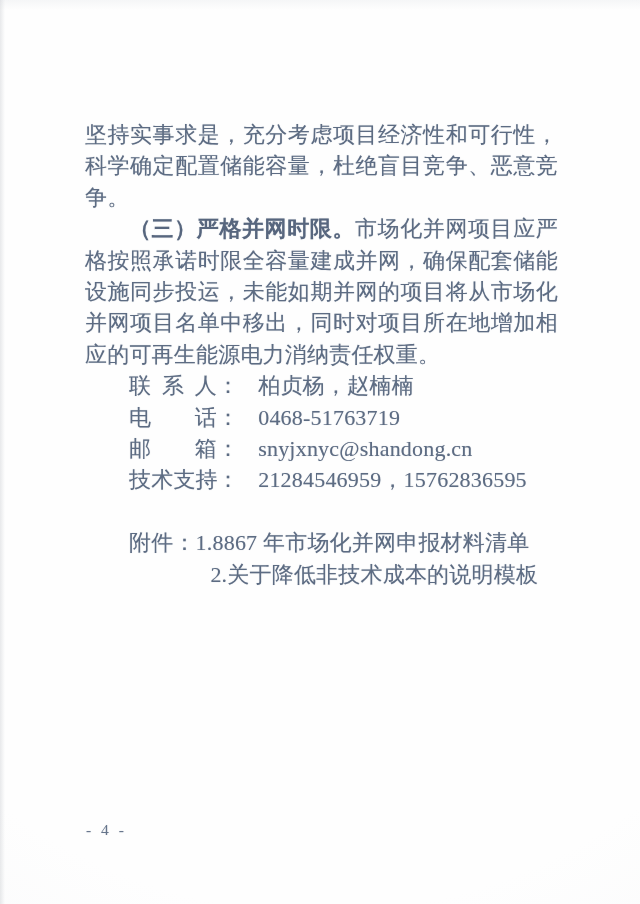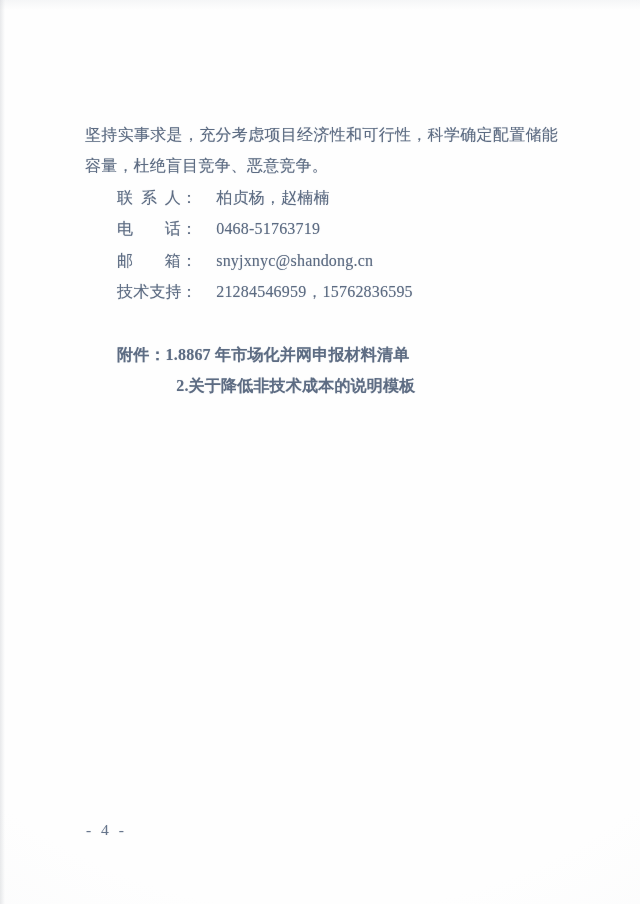--- a/index.html
+++ b/index.html
@@ -27,21 +27,21 @@
     pointer-events: none;
     background:
       linear-gradient(90deg, rgba(205,208,212,0.45) 0px, rgba(205,208,212,0) 5px),
       radial-gradient(130% 90% at 50% 45%, rgba(255,255,255,0) 62%, rgba(228,231,235,0.30) 100%);
   }
   .text-flow {
     position: absolute;
     top: 119px;
     left: 85px;
     width: 473px;
-    font-size: 16px;
+    font-size: 22px;
     line-height: 31.4px;
     letter-spacing: 0.2px;
     text-shadow: 0 0 1px rgba(93,108,131,0.40);
   }
   .para {
     margin: 0;
     text-align: justify;
     text-justify: inter-character;
     text-indent: 2em;
   }
@@ -55,21 +55,21 @@
     margin-left: 2em;
     white-space: nowrap;
     align-items: flex-end;
   }
   .clabel {
     width: 4em;
     text-align: justify;
     text-align-last: justify;
   }
   .cvalue { margin-left: 19px; }
-  .attachments { margin-top: 31.4px; font-weight: bold; }
+  .attachments { margin-top: 31.4px; }
   .att-row {
     display: flex;
     margin-left: 2em;
     white-space: nowrap;
   }
   .att-row.second {
     margin-left: 5.7em;
   }
   .page-number {
     position: absolute;
@@ -86,20 +86,23 @@
 
 <div class="page">
 
   <div class="text-flow">
 
     <p class="para no-indent">
       <span>坚持实事求是，充分考虑项目经济性和可行性，科学确定配置储能容量，杜绝盲目竞争、恶意竞争。</span>
     </p>
 
 
+    <p class="para">
+      <span class="lead">（三）严格并网时限。</span><span>市场化并网项目应严格按照承诺时限全容量建成并网，确保配套储能设施同步投运，未能如期并网的项目将从市场化并网项目名单中移出，同时对项目所在地增加相应的可再生能源电力消纳责任权重。</span>
+    </p>
 
 
     <div class="contact-row">
       <span class="clabel">联系人</span>
         <span class="colon">：</span>
         <span class="cvalue">柏贞杨，赵楠楠</span>
     </div>
 
     <div class="contact-row">
       <span class="clabel">电话</span>

